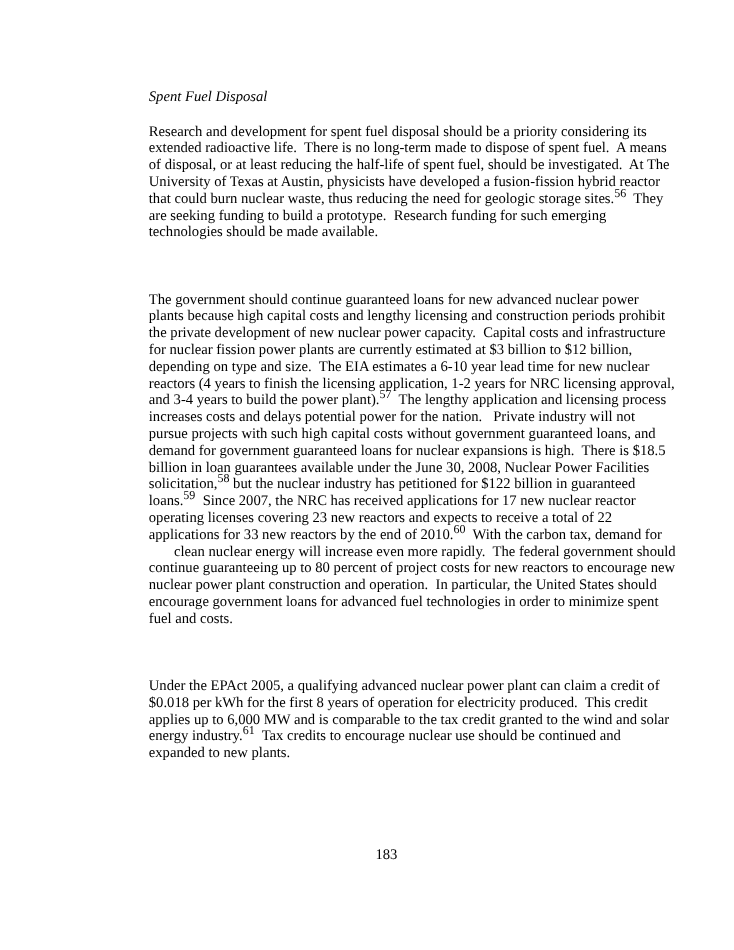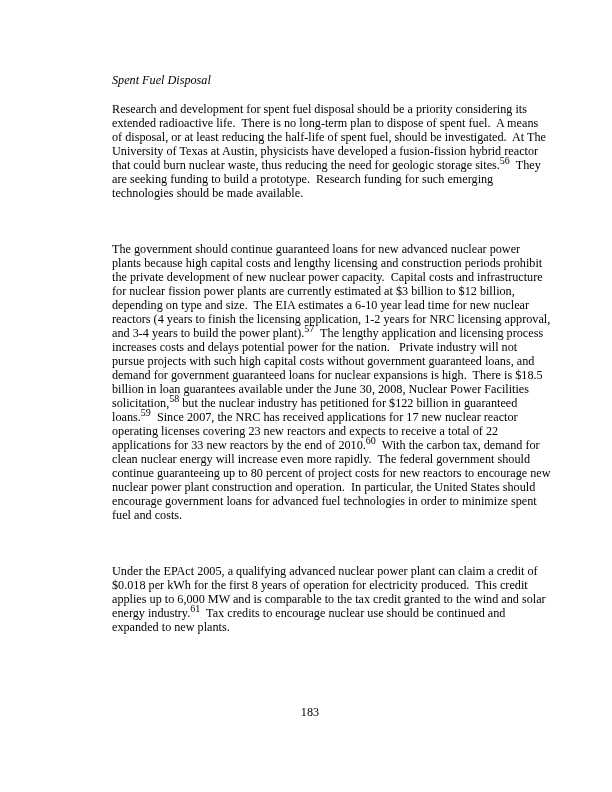--- a/index.html
+++ b/index.html
@@ -1,18 +1,18 @@
 <!DOCTYPE html>
 <html><head>
   <meta charset="utf-8">
   <style>
     html, body { margin: 0; padding: 0; background: #ffffff; }
     body { width: 612px; height: 792px; position: relative; overflow: hidden; }
     .page {
-      position: absolute; left: 4px; top: 0; width: 536px; height: 792px;
+      position: absolute; left: 16px; top: 0; width: 536px; height: 792px;
       background: #ffffff; color: #000000;
       font-family: "Liberation Serif", "DejaVu Serif", serif;
       font-size: 12.2px;
     }
     .line {
       position: absolute; left: 108px; white-space: nowrap; line-height: 14px;
     }
     .heading-italic { font-style: italic; }
     .heading-bold { font-weight: bold; }
     sup { font-size: 10px; vertical-align: 0; position: relative; top: -5px; }
@@ -20,21 +20,21 @@
   </style>
 </head>
 <body>
 
 <div class="page">
 
   <div class="line heading-italic" style="top: 73px; white-space: pre;">Spent Fuel Disposal</div>
 
   <div>
     <div class="line" style="top: 102px; white-space: pre;">Research and development for spent fuel disposal should be a priority considering its</div>
-    <div class="line" style="top: 116px; white-space: pre;">extended radioactive life.  There is no long-term plan to dispose of spent fuel.  A means</div>
+    <div class="line" style="top: 116px; white-space: pre;">extended radioactive life.  There is no long-term made to dispose of spent fuel.  A means</div>
     <div class="line" style="top: 130px; white-space: pre;">of disposal, or at least reducing the half-life of spent fuel, should be investigated.  At The</div>
     <div class="line" style="top: 144px; white-space: pre;">University of Texas at Austin, physicists have developed a fusion-fission hybrid reactor</div>
     <div class="line" style="top: 158px; white-space: pre;"><span>that could burn nuclear waste, thus reducing the need for geologic storage sites.</span><sup>56</sup><span style="white-space:pre">  They</span></div>
     <div class="line" style="top: 172px; white-space: pre;">are seeking funding to build a prototype.  Research funding for such emerging</div>
     <div class="line" style="top: 186px; white-space: pre;">technologies should be made available.</div>
   </div>
 
 
   <div>
     <div class="line" style="top: 242px; white-space: pre;">The government should continue guaranteed loans for new advanced nuclear power</div>
@@ -45,21 +45,21 @@
     <div class="line" style="top: 312px; white-space: pre;">reactors (4 years to finish the licensing application, 1-2 years for NRC licensing approval,</div>
     <div class="line" style="top: 326px; white-space: pre;"><span>and 3-4 years to build the power plant).</span><sup>57</sup><span style="white-space:pre">  The lengthy application and licensing process</span></div>
     <div class="line" style="top: 340px; white-space: pre;">increases costs and delays potential power for the nation.   Private industry will not</div>
     <div class="line" style="top: 354px; white-space: pre;">pursue projects with such high capital costs without government guaranteed loans, and</div>
     <div class="line" style="top: 368px; white-space: pre;">demand for government guaranteed loans for nuclear expansions is high.  There is $18.5</div>
     <div class="line" style="top: 382px; white-space: pre;">billion in loan guarantees available under the June 30, 2008, Nuclear Power Facilities</div>
     <div class="line" style="top: 396px; white-space: pre;"><span>solicitation,</span><sup>58</sup><span style="white-space:pre"> but the nuclear industry has petitioned for $122 billion in guaranteed</span></div>
     <div class="line" style="top: 410px; white-space: pre;"><span>loans.</span><sup>59</sup><span style="white-space:pre">  Since 2007, the NRC has received applications for 17 new nuclear reactor</span></div>
     <div class="line" style="top: 424px; white-space: pre;">operating licenses covering 23 new reactors and expects to receive a total of 22</div>
     <div class="line" style="top: 438px; white-space: pre;"><span>applications for 33 new reactors by the end of 2010.</span><sup>60</sup><span style="white-space:pre">  With the carbon tax, demand for</span></div>
-    <div class="line" style="top: 452px; white-space: pre;">clean nuclear energy will increase even more rapidly.  The federal government should</div>
+    <div class="line" style="top: 452px; white-space: pre; margin-left: 21px;">clean nuclear energy will increase even more rapidly.  The federal government should</div>
     <div class="line" style="top: 466px; white-space: pre;">continue guaranteeing up to 80 percent of project costs for new reactors to encourage new</div>
     <div class="line" style="top: 480px; white-space: pre;">nuclear power plant construction and operation.  In particular, the United States should</div>
     <div class="line" style="top: 494px; white-space: pre;">encourage government loans for advanced fuel technologies in order to minimize spent</div>
     <div class="line" style="top: 508px; white-space: pre;">fuel and costs.</div>
   </div>
 
 
   <div>
     <div class="line" style="top: 564px; white-space: pre;">Under the EPAct 2005, a qualifying advanced nuclear power plant can claim a credit of</div>
     <div class="line" style="top: 578px; white-space: pre; text-align: center;">$0.018 per kWh for the first 8 years of operation for electricity produced.  This credit</div>

